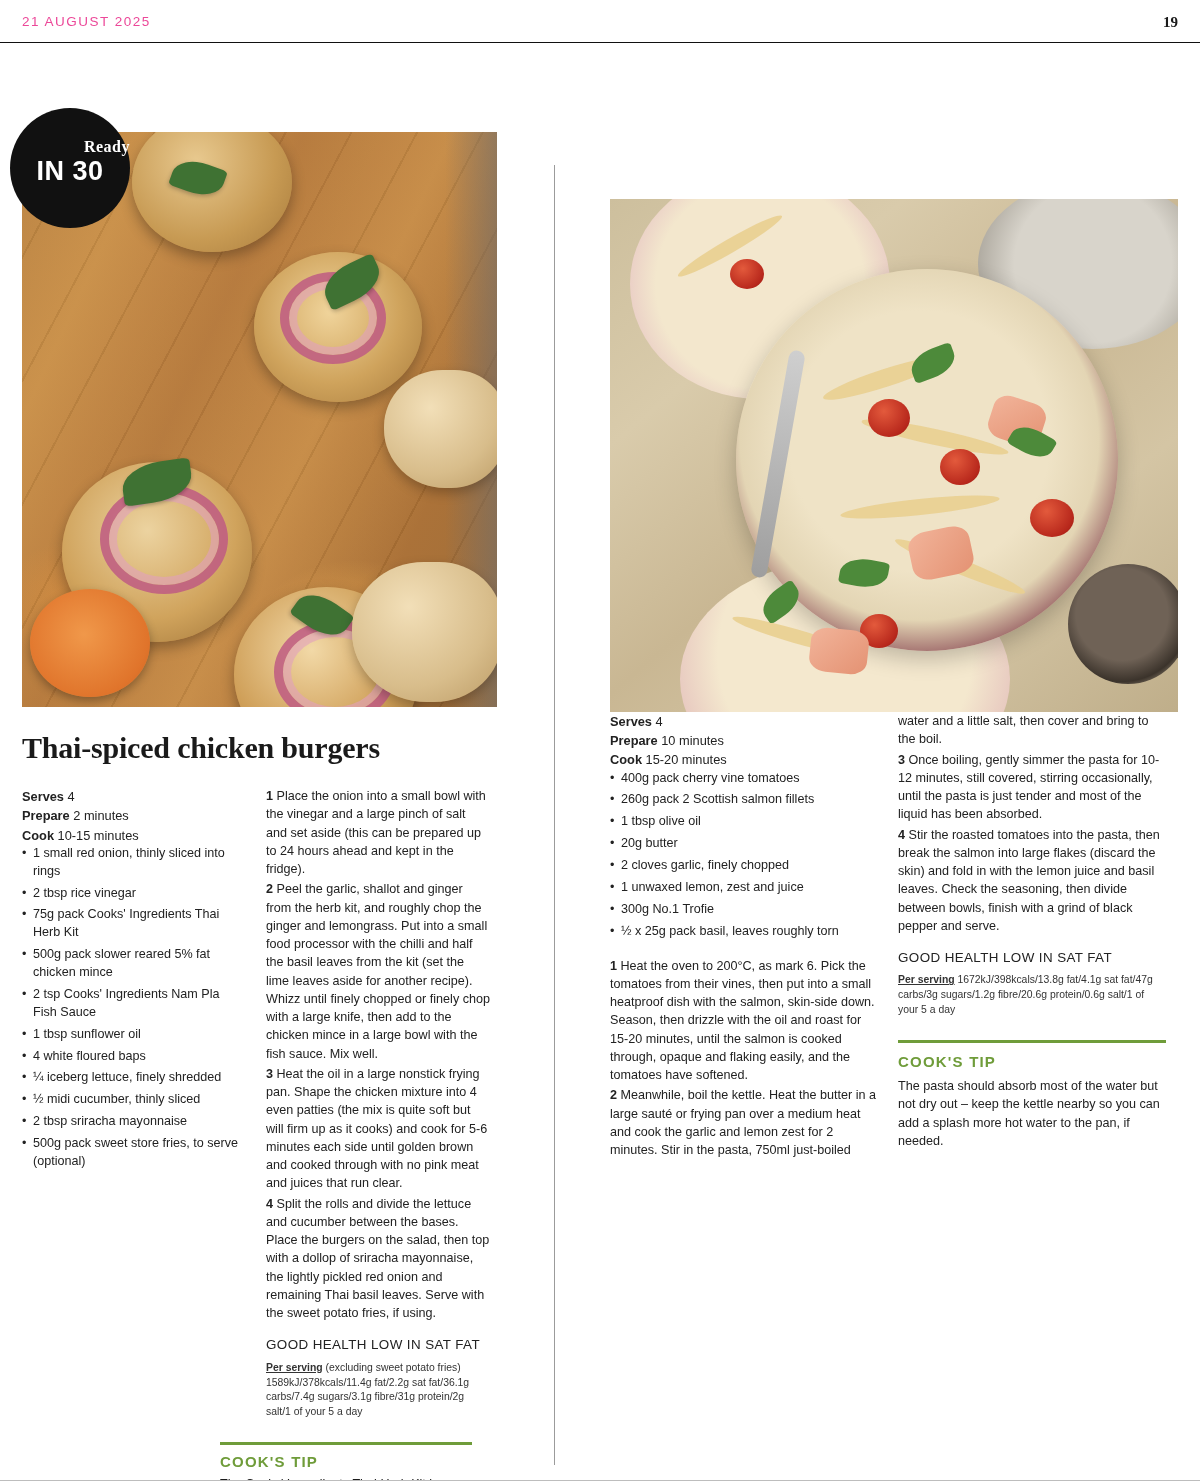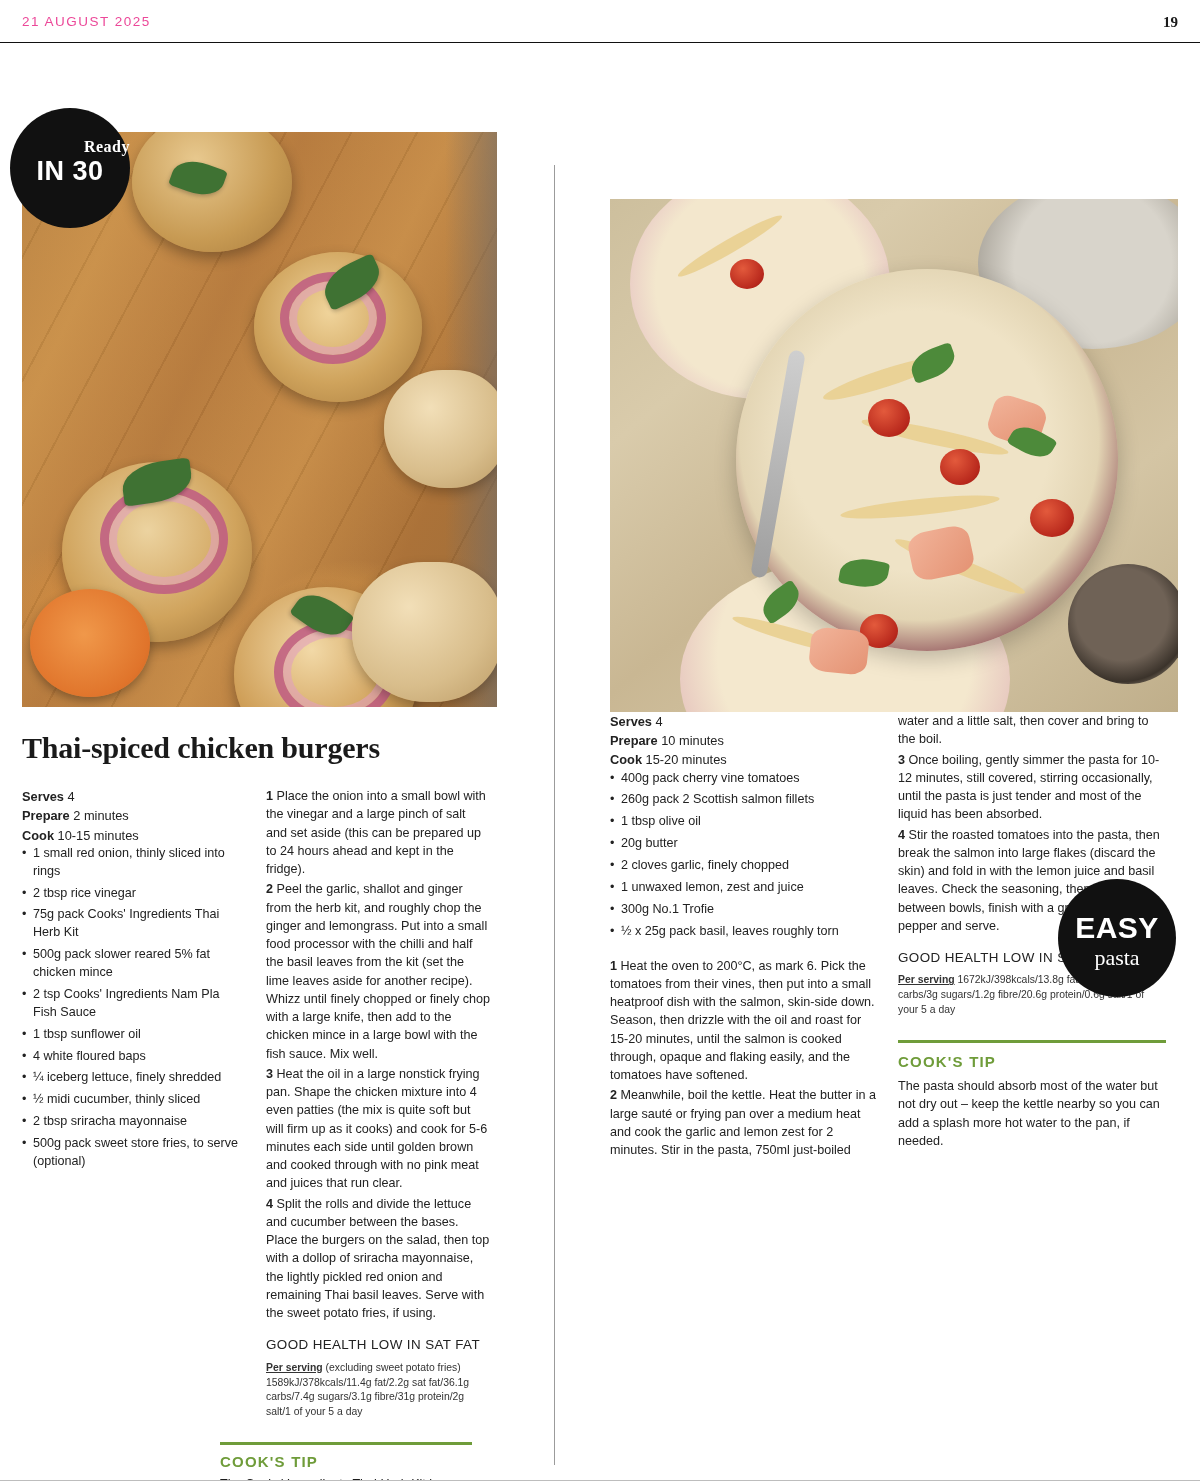--- a/index.html
+++ b/index.html
@@ -510,24 +510,20 @@
     <div class="salmon" style="left:300px;top:330px;width:62px;height:48px;transform:rotate(-12deg);"></div>
     <div class="salmon" style="left:380px;top:200px;width:54px;height:44px;transform:rotate(18deg);"></div>
     <div class="salmon" style="left:200px;top:430px;width:58px;height:44px;transform:rotate(6deg);"></div>
 
     <div class="leaf" style="left:300px;top:150px;width:46px;height:28px;transform:rotate(-20deg);"></div>
     <div class="leaf" style="left:400px;top:230px;width:44px;height:26px;transform:rotate(30deg);"></div>
     <div class="leaf" style="left:230px;top:360px;width:48px;height:28px;transform:rotate(10deg);"></div>
     <div class="leaf" style="left:150px;top:390px;width:42px;height:26px;transform:rotate(-35deg);"></div>
   </div>
 
-  <div class="badge-easy">
-    <span class="l1">EASY</span>
-    <span class="l2">pasta</span>
-  </div>
 
 
   <div class="cols2">
     <div class="col">
       <div class="meta">
         <p>
           <b>Serves</b>
           <span>4</span>
         </p>
         <p>

